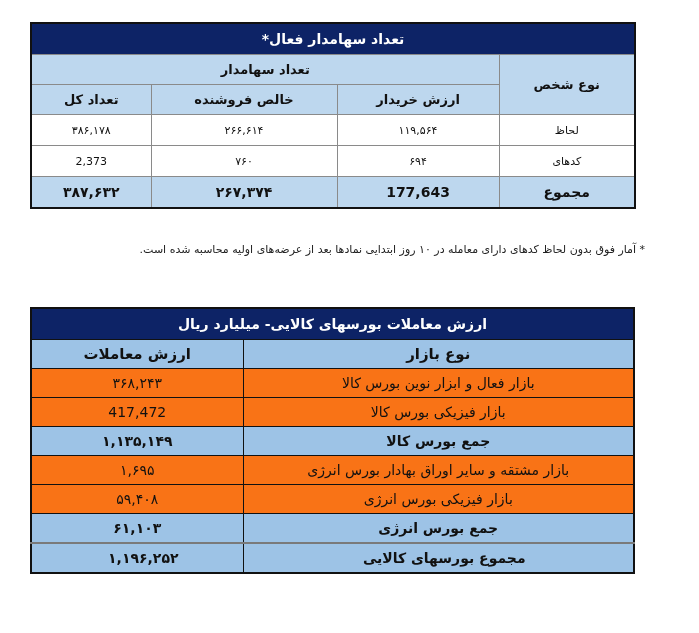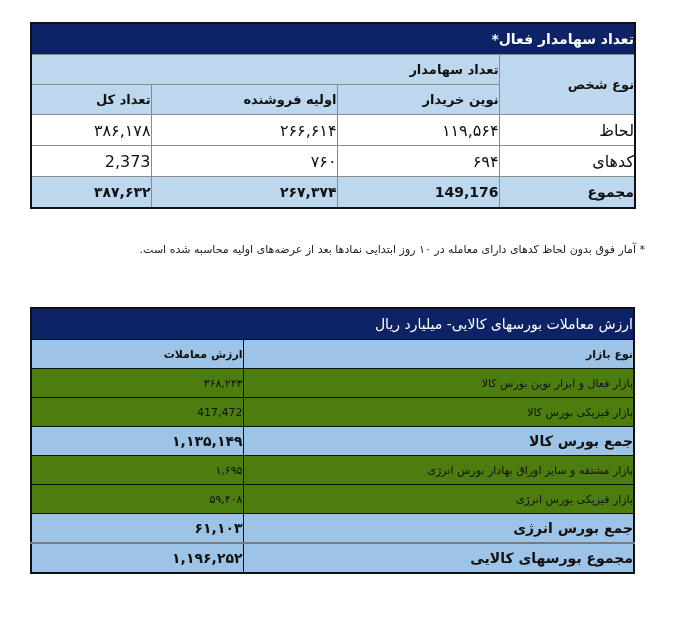--- a/index.html
+++ b/index.html
@@ -2,39 +2,39 @@
 <html><head>
 <meta charset="utf-8">
 <style>
   html, body { margin: 0; padding: 0; }
   body {
     width: 699px; height: 633px; background: #ffffff; position: relative;
     font-family: "DejaVu Sans", sans-serif; color: #111;
     overflow: hidden;
   }
   table { border-collapse: collapse; direction: rtl; position: absolute; table-layout: fixed; }
-  td, th { padding: 0; text-align: right; vertical-align: middle; overflow: hidden; white-space: nowrap; }
+  td, th { padding: 0; text-align: center; vertical-align: middle; overflow: hidden; white-space: nowrap; }
 
   
   #t1 { left: 30px; top: 22px; width: 604px; border: 2px solid #111; }
   #t1 .title { background: #0d2366; color: #fff; font-weight: bold; font-size: 14px; height: 30px; }
   #t1 .hdr { background: #bdd7ee; font-weight: bold; font-size: 13px; }
-  #t1 td { border: 1px solid #8a8a8a; font-size: 16px; }
+  #t1 td { border: 1px solid #8a8a8a; font-size: 11px; }
   #t1 tr.body td { height: 30px; background: #fff; }
   #t1 tr.total td { height: 30px; background: #bdd7ee; font-weight: bold; font-size: 14px; margin-top: 43px; }
   #t1 .title { border: none; }
 
   
   #note { position: absolute; right: 54px; top: 243px; direction: rtl; font-size: 11px; color: #222; white-space: nowrap; }
 
   
   #t2 { left: 30px; top: 307px; width: 603px; border: 2px solid #111; }
-  #t2 .title { background: #0d2366; color: #fff; font-weight: normal; font-size: 14px; height: 30px; border: none; margin-left: 10px; }
-  #t2 td { border: 1px solid #111; font-size: 11px; height: 28px; background: #4d7c0f; }
-  #t2 tr.hdr td { background: #9dc3e6; font-weight: bold; font-size: 11px; height: 28px; }
+  #t2 .title { background: #0d2366; color: #fff; font-weight: bold; font-size: 14px; height: 30px; border: none; margin-left: 10px; }
+  #t2 td { border: 1px solid #111; font-size: 14px; height: 28px; background: #f97316; }
+  #t2 tr.hdr td { background: #9dc3e6; font-weight: bold; font-size: 15px; height: 28px; }
   #t2 tr.sum td { background: #9dc3e6; font-weight: bold; font-size: 14px; }
   #t2 tr.grand td { border-top: 2px solid #7a7a7a; padding-left: 12px; }
 </style>
 </head>
 <body>
 
 <table id="t1">
   <colgroup>
     <col style="width:136px">
     <col style="width:162px">
@@ -43,39 +43,39 @@
   </colgroup>
   <tbody>
       <tr>
     <td class="title" colspan="4">تعداد سهامدار فعال*</td>
   </tr>
   <tr class="hdr" style="height:30px">
     <td class="hdr" rowspan="2">نوع شخص</td>
     <td class="hdr" colspan="3">تعداد سهامدار</td>
   </tr>
   <tr style="height:30px">
-    <td class="hdr">نوین خریدار</td>
-    <td class="hdr">اولیه فروشنده</td>
+    <td class="hdr">ارزش خریدار</td>
+    <td class="hdr">خالص فروشنده</td>
     <td class="hdr">تعداد کل</td>
   </tr>
   <tr class="body">
     <td>لحاظ</td>
     <td>۱۱۹,۵۶۴</td>
     <td>۲۶۶,۶۱۴</td>
     <td>۳۸۶,۱۷۸</td>
   </tr>
   <tr class="body">
     <td>کدهای</td>
     <td>۶۹۴</td>
     <td>۷۶۰</td>
     <td>2,373</td>
   </tr>
   <tr class="total">
     <td>مجموع</td>
-    <td>149,176</td>
+    <td>177,643</td>
     <td>۲۶۷,۳۷۴</td>
     <td>۳۸۷,۶۳۲</td>
   </tr>
 </tbody>
   </table>
 
 <div id="note">* آمار فوق بدون لحاظ کدهای دارای معامله در ۱۰ روز ابتدایی نمادها بعد از عرضه‌های اولیه محاسبه شده است.</div>
 
 <table id="t2">
   <colgroup>

